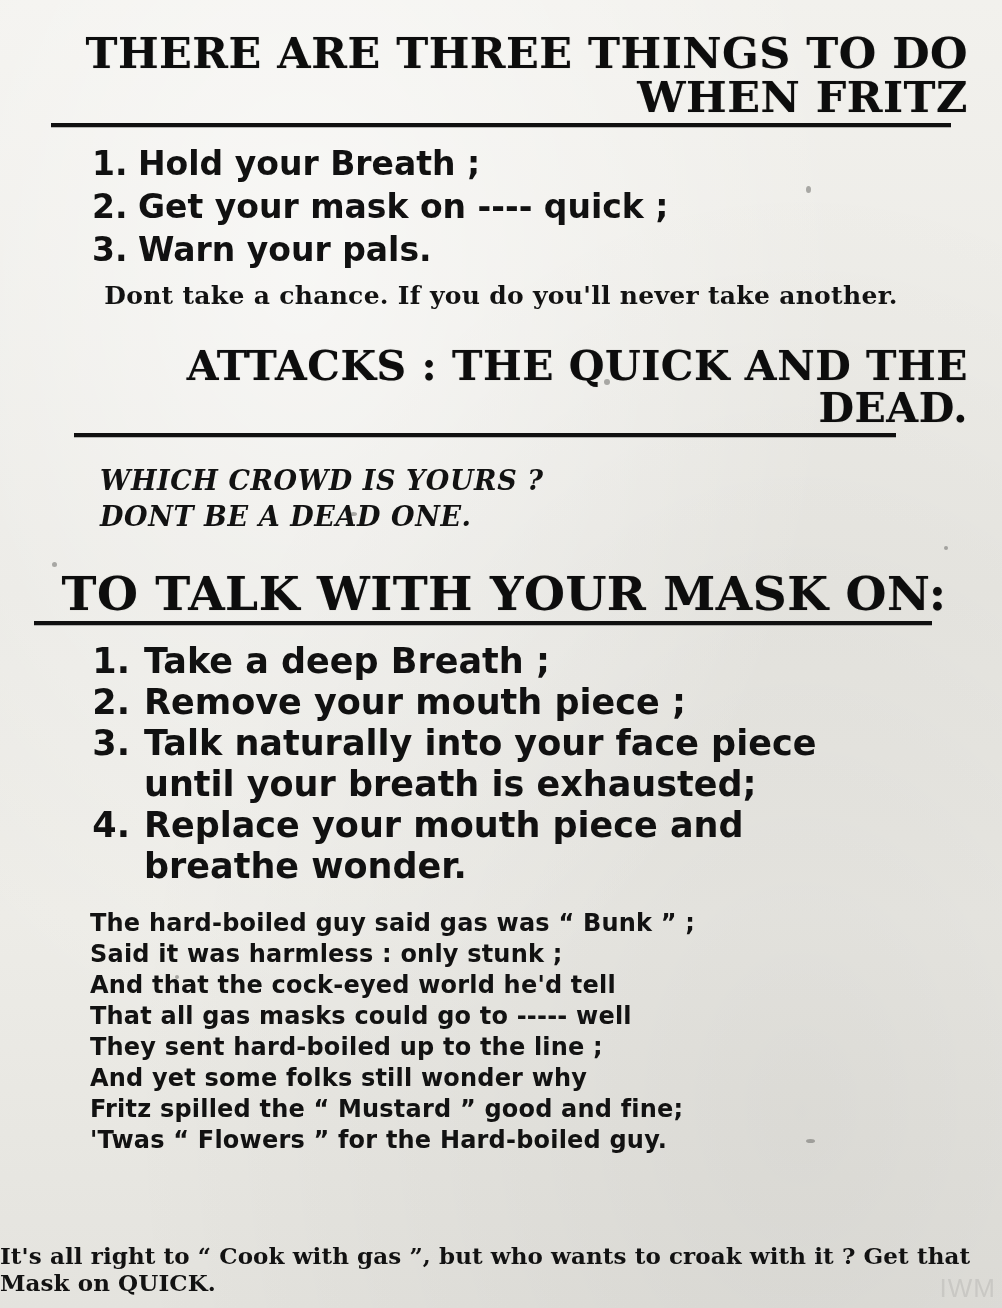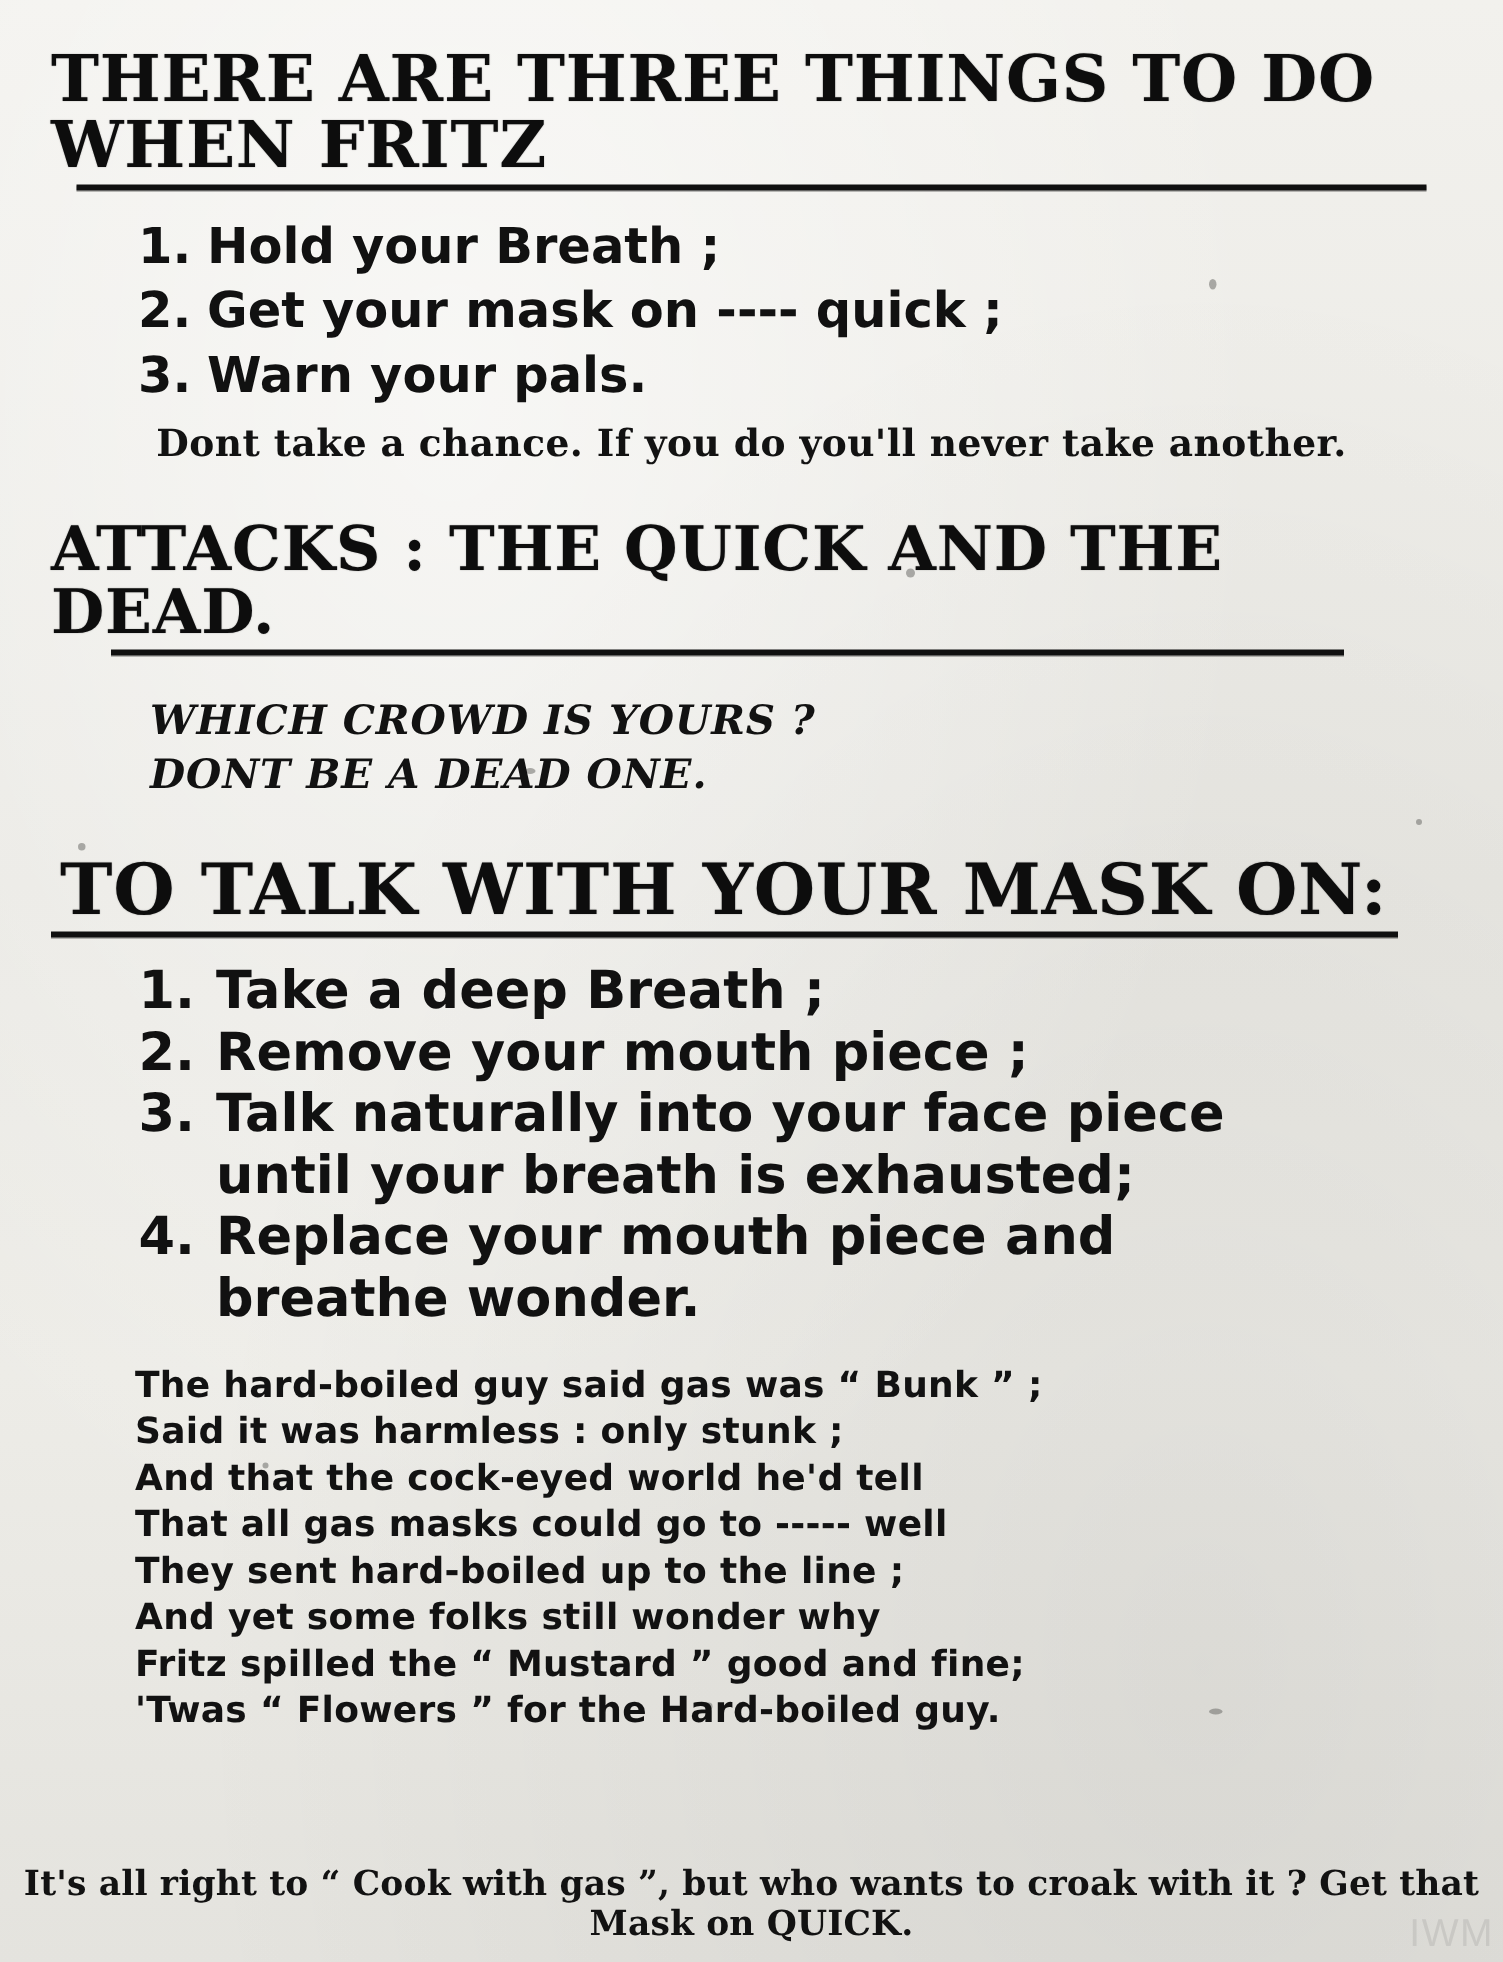--- a/index.html
+++ b/index.html
@@ -34,21 +34,21 @@
     position: absolute;
     inset: 0;
     padding: 0 34px;
     box-sizing: border-box;
   }
 
   
   .headline {
     font-family: "DejaVu Serif", serif;
     font-weight: bold;
-    text-align: left;
+    text-align: right;
     letter-spacing: .5px;
     color: #0d0d0d;
     line-height: 1.02;
     text-shadow: 0 0 1px rgba(0,0,0,0.35);
   }
   .ul-line {
     height: 4px;
     background: #101010;
     margin: 3px auto 0 auto;
     box-shadow: 0 1px 0 rgba(0,0,0,.25);
@@ -97,21 +97,21 @@
     font-weight: bold;
     font-size: 27px;
     line-height: 1.35;
     letter-spacing: .6px;
     padding-left: 66px;
     margin-top: 26px;
   }
 
   .h3 {
     font-size: 47px;
-    text-align: left;
+    text-align: center;
     padding-left: 6px;
   }
 
   .list2 {
     font-size: 35px;
     line-height: 1.17;
     margin-top: 16px;
     padding-left: 56px;
   }
   .list2 .num { width: 40px; padding-right: 14px; }
@@ -124,21 +124,21 @@
     line-height: 1.29;
     padding-left: 56px;
     margin-top: 22px;
     letter-spacing: .2px;
   }
 
   .footer {
     position: absolute;
     left: 0; right: 0;
     bottom: 12px;
-    text-align: center;
+    text-align: left;
     font-family: "DejaVu Serif", serif;
     font-weight: bold;
     font-size: 23px;
     letter-spacing: .1px;
   }
 
   .watermark {
     position: absolute;
     right: 6px;
     bottom: 4px;

